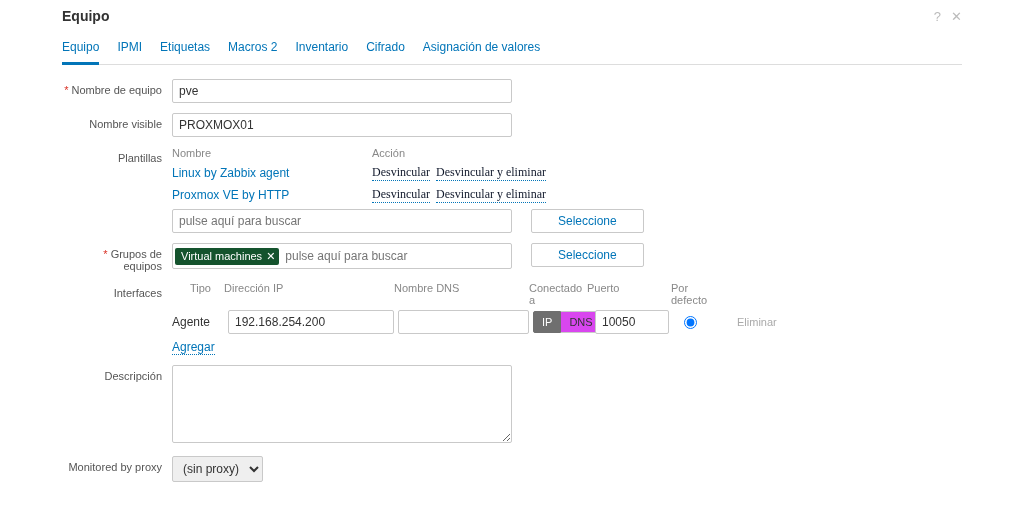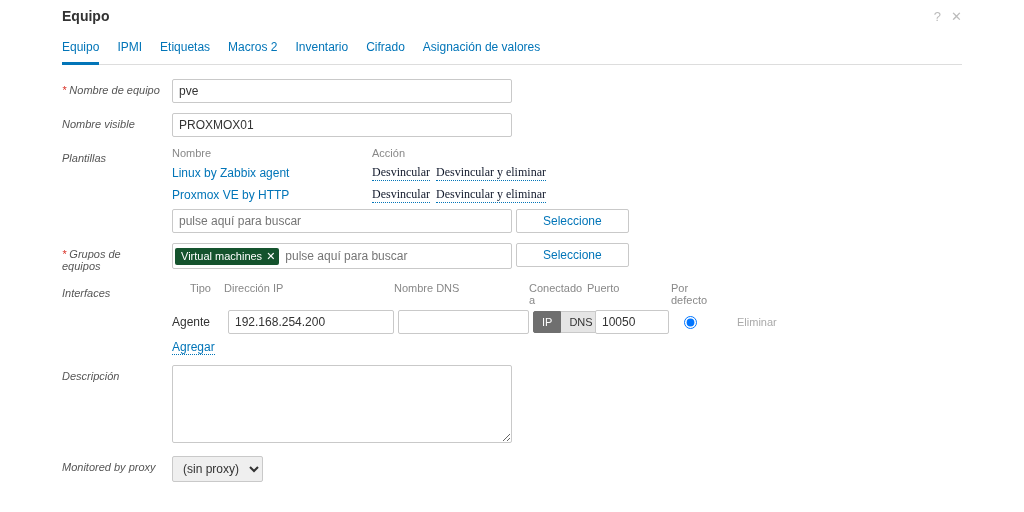--- a/index.html
+++ b/index.html
@@ -53,46 +53,46 @@
   .form {
     margin-top: 14px;
   }
   .row {
     display: flex;
     align-items: flex-start;
     margin-bottom: 10px;
   }
   .label {
     width: 110px;
+    text-align: right;
     padding-right: 10px;
     padding-top: 5px;
     font-size: 11px;
     color: #555;
     flex-shrink: 0;
-    font-style: italic;
   }
   .label .req { color: #d93025; }
   .control { flex: 1; }
   input[type="text"], textarea, select {
     border: 1px solid #c9c9c9;
     border-radius: 2px;
     padding: 4px 6px;
     font-size: 12px;
     font-family: inherit;
     color: #333;
   }
   input[type="text"].wide { width: 340px; }
   textarea.wide { width: 340px; height: 78px; resize: both; }
   .tpl-head { display: flex; color: #888; font-size: 11px; margin-bottom: 6px; }
   .tpl-name-col { width: 200px; }
   .tpl-row { display: flex; margin-bottom: 6px; align-items: center; }
   .tpl-row .tpl-name-col { color: #0275b8; cursor: pointer; }
   .link { color: #0f172a; cursor: pointer; border-bottom: 1px dotted #0275b8; font-family: Liberation Serif, serif; }
   .link + .link { margin-left: 6px; }
-  .select-row { display: flex; gap: 4px; align-items: flex-start; }
+  .select-row { display: flex; gap: 19px; align-items: flex-start; }
   .tag-input {
     display: flex;
     flex-wrap: wrap;
     align-items: center;
     border: 1px solid #c9c9c9;
     border-radius: 2px;
     width: 340px;
     padding: 2px;
     gap: 2px;
   }
@@ -130,21 +130,21 @@
   .col-dns { width: 135px; }
   .col-conn { width: 58px; }
   .col-port { width: 78px; }
   .col-def { width: 60px; padding-left: 6px; }
   .toggle-group { display: flex; }
   .toggle-group .tg {
     border: 1px solid #c9c9c9;
     padding: 4px 8px;
     font-size: 11px;
     cursor: pointer;
-    background: #e5e5e5;
+    background: #d946ef;
     color: #333;
   }
   .toggle-group .tg:first-child { border-radius: 2px 0 0 2px; }
   .toggle-group .tg:last-child { border-radius: 0 2px 2px 0; border-left: none; }
   .toggle-group .tg.on { background: #6f6f6f; color: #fff; border-color:#6f6f6f; }
   .muted-link { color:#aaa; font-size:11px; }
   .add-link { color:#0275b8; cursor:pointer; font-size:12px; display:inline-block; margin-top:6px; border-bottom:1px dotted #0275b8;}
 </style>
 </head>
 <body>

